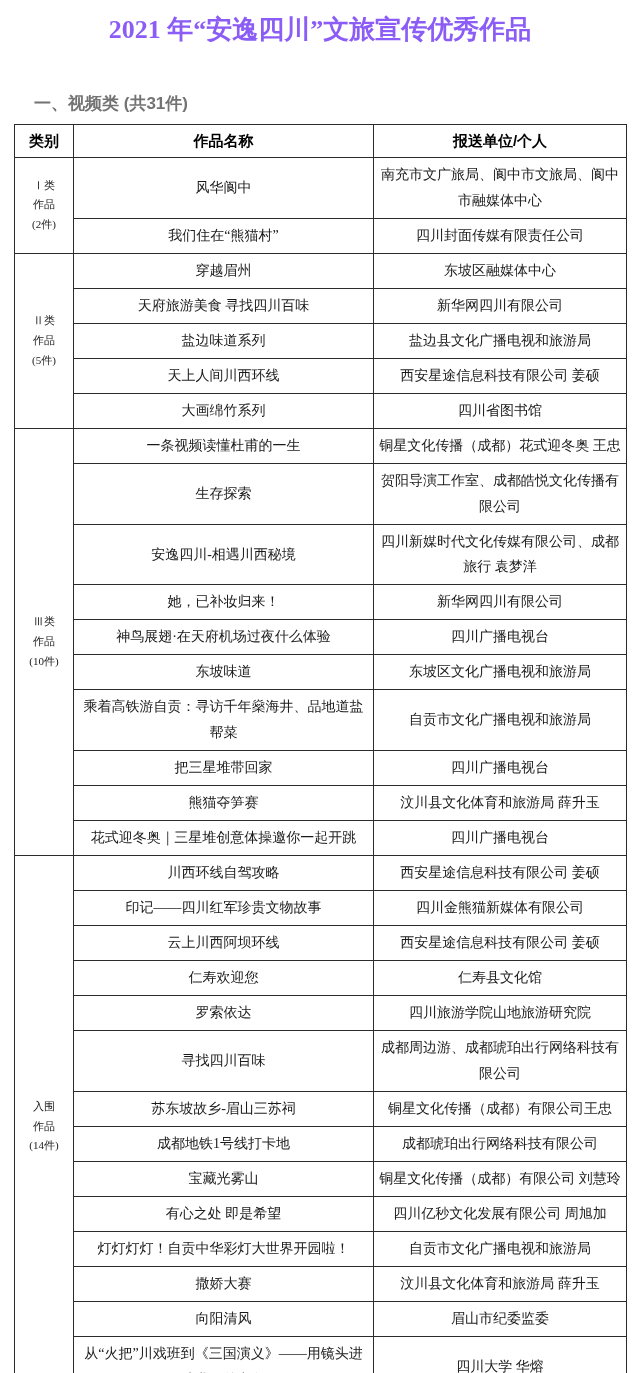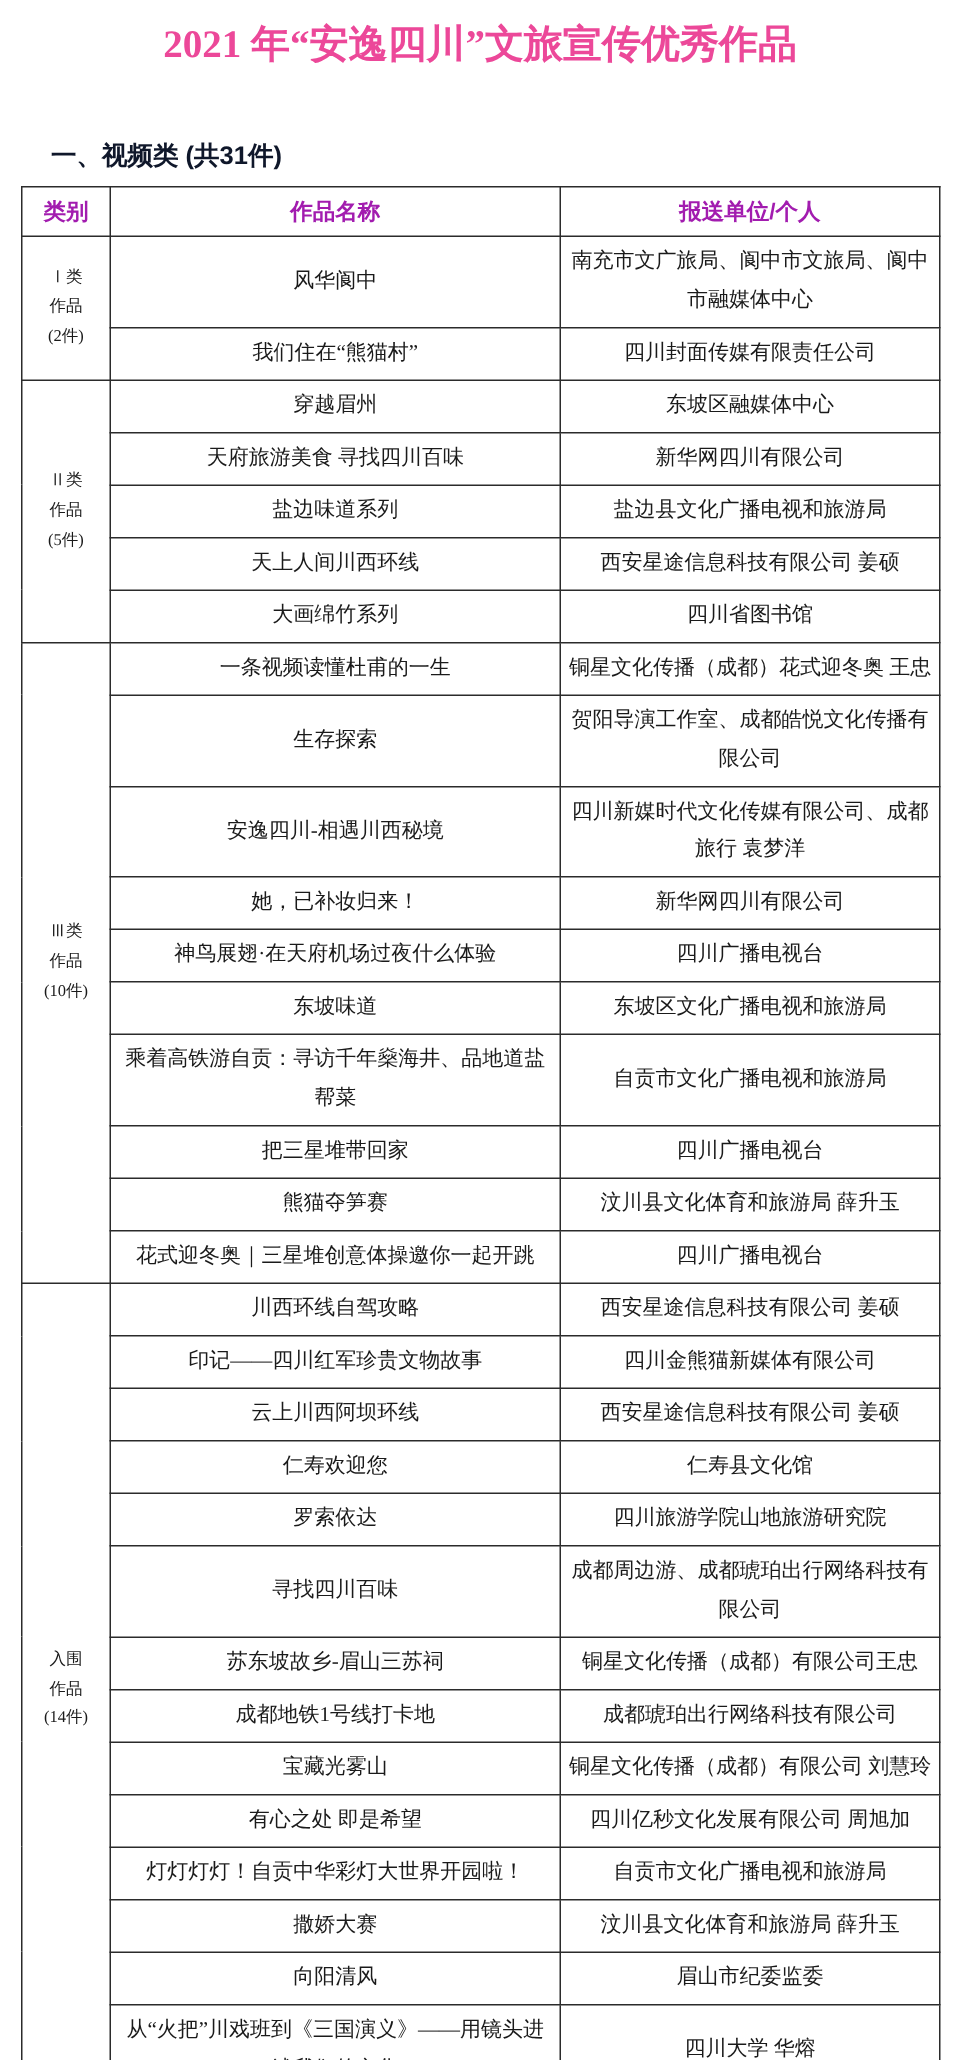--- a/index.html
+++ b/index.html
@@ -12,29 +12,29 @@
     font-family: "Liberation Serif", serif;
     box-sizing: border-box;
   }
   .doc-title {
     padding-top: 12px;
     text-align: center;
     font-family: "Liberation Serif", serif;
     font-weight: 700;
     font-size: 26px;
     line-height: 35px;
-    color: #ec4899;
+    color: #8b5cf6;
   }
   .doc-title .line { display: block; }
   .section-heading {
     margin: 45px 0 9px 34px;
     font-family: "Liberation Sans", sans-serif;
     font-weight: 700;
     font-size: 17px;
-    color: #0f172a;
+    color: #737373;
   }
   table.works {
     border-collapse: collapse;
     table-layout: fixed;
     margin-left: 14px;
     width: 612px;
   }
   table.works col.c-cat { width: 59px; }
   table.works col.c-work { width: 300px; }
   table.works col.c-sub { width: 253px; }
@@ -44,21 +44,21 @@
     vertical-align: middle;
     box-sizing: border-box;
     word-break: break-all;
   }
   table.works th {
     font-family: "Liberation Sans", sans-serif;
     font-weight: 700;
     font-size: 15px;
     height: 33px;
     padding: 2px 4px;
-    color: #a21caf;
+    color: #000000;
   }
   table.works td {
     font-family: "Liberation Serif", serif;
     font-size: 14px;
     line-height: 1.85;
     padding: 4px 5px;
     height: 35px;
     color: #1a1a1a;
   }
   td.cat .cat-line {

